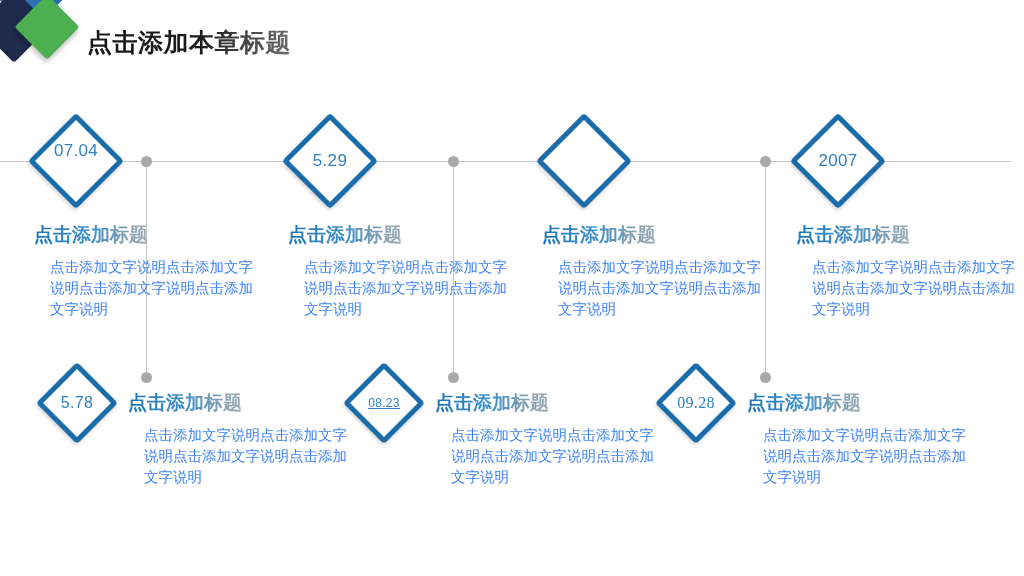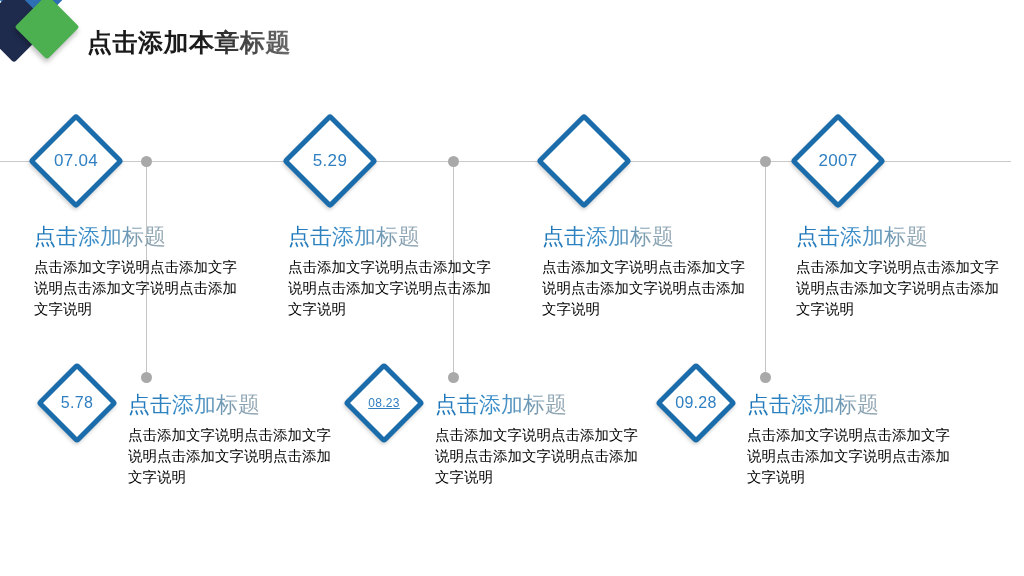--- a/index.html
+++ b/index.html
@@ -64,31 +64,32 @@
   .diamond-label{
     position:absolute;
     display:flex;align-items:center;justify-content:center;
     color:#2f7fc1;font-size:17px;letter-spacing:.3px;
     pointer-events:none;
   }
 
   
   .blk-title{
     position:absolute;
-    font-size:22px;font-weight:normal;white-space:nowrap;
+    font-size:19px;font-weight:bold;white-space:nowrap;
     background:linear-gradient(90deg,#1b74b8 0%,#3d8fc9 48%,#7e9db0 78%,#9aabb5 100%);
     -webkit-background-clip:text;background-clip:text;
     -webkit-text-fill-color:transparent;color:#2f7fc1;
   }
   .blk-body{
     position:absolute;
     width:205px;
     font-size:14.5px;line-height:21px;
-    color:#000000;
+    color:#3b82f6;
     word-break:break-all;
+    margin-left:16px;
   }
 </style>
 </head>
 <body>
 
 <div class="slide">
 
   <div class="logo">
     <i class="d-blue"></i>
     <i class="d-navy"></i>
@@ -108,21 +109,21 @@
     <div class="dot top"></div>
     <div class="dot bot"></div>
   </div>
   <div class="connector" style="left:760px;top:156px;">
     <div class="vline"></div>
     <div class="dot top"></div>
     <div class="dot bot"></div>
   </div>
 
   <div class="diamond" style="left:42px;top:127px;width:68px;height:68px;"></div>
-  <div class="diamond-label" style="left:42px;top:127px;width:68px;height:68px;">07.04</div>
+  <div class="diamond-label" style="left:42px;top:117px;width:68px;height:68px;">07.04</div>
   <div class="blk-title" style="left:34px;top:222px;">点击添加标题</div>
   <div class="blk-body" style="left:34px;top:257px;">点击添加文字说明点击添加文字说明点击添加文字说明点击添加文字说明</div>
 
   <div class="diamond" style="left:296px;top:127px;width:68px;height:68px;"></div>
   <div class="diamond-label" style="left:296px;top:127px;width:68px;height:68px;">5.29</div>
   <div class="blk-title" style="left:288px;top:222px;">点击添加标题</div>
   <div class="blk-body" style="left:288px;top:257px;">点击添加文字说明点击添加文字说明点击添加文字说明点击添加文字说明</div>
 
   <div class="diamond" style="left:550px;top:127px;width:68px;height:68px;"></div>
   <div class="blk-title" style="left:542px;top:222px;">点击添加标题</div>
@@ -137,17 +138,17 @@
   <div class="diamond-label" style="left:48px;top:374px;width:58px;height:58px;font-size:16px;">5.78</div>
   <div class="blk-title" style="left:128px;top:390px;">点击添加标题</div>
   <div class="blk-body" style="left:128px;top:425px;">点击添加文字说明点击添加文字说明点击添加文字说明点击添加文字说明</div>
 
   <div class="diamond" style="left:355px;top:374px;width:58px;height:58px;"></div>
   <div class="diamond-label" style="left:355px;top:374px;width:58px;height:58px;font-size:12px;text-decoration:underline;">08.23</div>
   <div class="blk-title" style="left:435px;top:390px;">点击添加标题</div>
   <div class="blk-body" style="left:435px;top:425px;">点击添加文字说明点击添加文字说明点击添加文字说明点击添加文字说明</div>
 
   <div class="diamond" style="left:667px;top:374px;width:58px;height:58px;"></div>
-  <div class="diamond-label" style="left:667px;top:374px;width:58px;height:58px;font-size:16px;">09.28</div>
+  <div class="diamond-label" style="left:667px;top:374px;width:58px;height:58px;font-size:16px;font-family:Liberation Serif, serif;">09.28</div>
   <div class="blk-title" style="left:747px;top:390px;">点击添加标题</div>
   <div class="blk-body" style="left:747px;top:425px;">点击添加文字说明点击添加文字说明点击添加文字说明点击添加文字说明</div>
 
 </div>
 
 </body></html>

